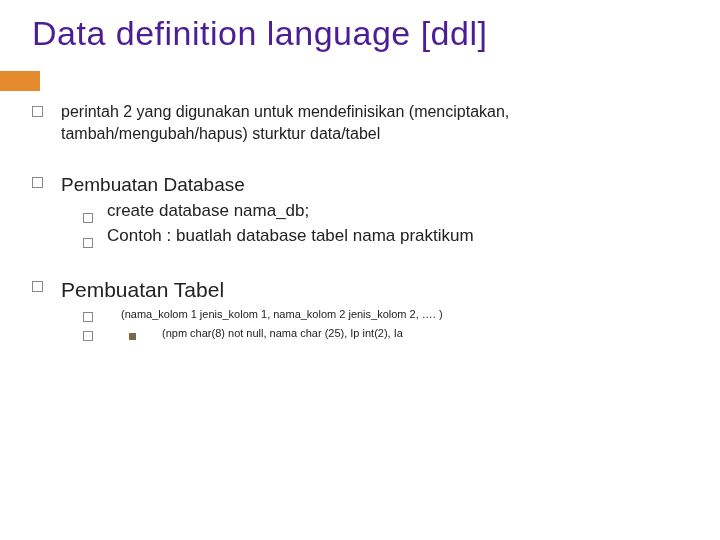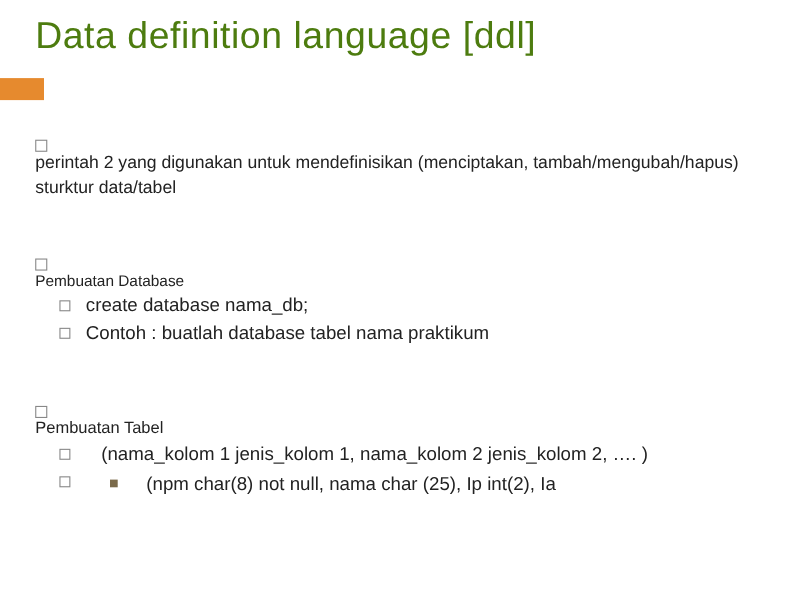--- a/index.html
+++ b/index.html
@@ -14,56 +14,55 @@
   }
   .slide {
     width: 720px;
     height: 540px;
     position: relative;
     box-sizing: border-box;
   }
   .title {
     font-size: 34px;
     font-weight: 400;
-    color: #4d7c0f;
+    color: #4c1d95;
     margin: 14px 0 18px 32px;
     letter-spacing: 0.5px;
   }
   .accent-bar {
     width: 40px;
     height: 20px;
     background: #e68a2e;
     margin-left: 0;
     margin-bottom: 6px;
   }
   .content {
     margin: 0 32px 0 32px;
     font-size: 16px;
     line-height: 1.35;
   }
   .lvl1 {
     display: flex;
     align-items: flex-start;
-    margin-top: 31px;
-    flex-direction: column;
+    margin-top: 10px;
   }
   .bullet-sq {
     width: 9px;
     height: 9px;
     border: 1px solid #888;
     margin-right: 18px;
     margin-top: 5px;
     flex: 0 0 auto;
   }
   .lvl1-body {
     flex: 1;
   }
   .lvl2 {
     display: flex;
-    align-items: flex-start;
+    align-items: flex-end;
     margin-top: 2px;
     margin-left: 22px;
   }
   .bullet-sq2 {
     width: 8px;
     height: 8px;
     border: 1px solid #888;
     margin-right: 14px;
     margin-top: 6px;
     flex: 0 0 auto;
@@ -85,21 +84,21 @@
     margin-right: 12px;
     margin-top: 7px;
     flex: 0 0 auto;
   }
   .lvl3-body {
     flex: 1;
     font-size: 17px;
   }
   .cont {
     margin-left: 0;
-    font-size: 17px;
+    font-size: 11px;
   }
   .gap {
     height: 18px;
   }
 </style>
 </head>
 <body>
 
 <div class="slide">
   <h1 class="title">Data definition language [ddl]</h1>
@@ -110,42 +109,42 @@
     <div class="lvl1">
       <div class="bullet-sq"></div>
       <div class="lvl1-body">perintah 2 yang digunakan untuk mendefinisikan (menciptakan, tambah/mengubah/hapus) sturktur data/tabel</div>
     </div>
 
     <div class="gap"></div>
 
     <div class="lvl1">
       <div class="bullet-sq"></div>
       <div class="lvl1-body">
-        <div style="font-size:14px;">Pembuatan Database</div>
+        <div style="font-size:19px;">Pembuatan Database</div>
 
         <div class="lvl2">
           <div class="bullet-sq2"></div>
           <div class="lvl2-body">create database nama_db;</div>
         </div>
 
         <div class="lvl2">
           <div class="bullet-sq2"></div>
           <div class="lvl2-body">
             <div>Contoh : buatlah database tabel nama praktikum</div>
           </div>
         </div>
       </div>
     </div>
 
     <div class="gap"></div>
 
     <div class="lvl1">
       <div class="bullet-sq"></div>
       <div class="lvl1-body">
-        <div style="font-size:15px;">Pembuatan Tabel</div>
+        <div style="font-size:21px;">Pembuatan Tabel</div>
 
         <div class="lvl2">
           <div class="bullet-sq2"></div>
           <div class="lvl2-body">
             <div class="cont" style="margin-left:14px;">(nama_kolom 1 jenis_kolom 1, nama_kolom 2 jenis_kolom 2, …. )</div>
           </div>
         </div>
 
         <div class="lvl2">
           <div class="bullet-sq2"></div>

